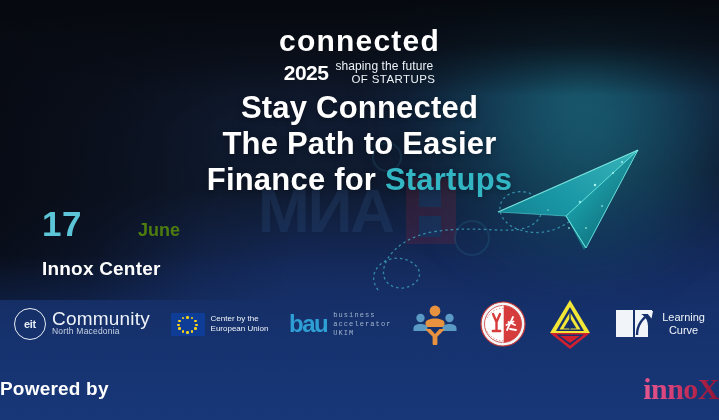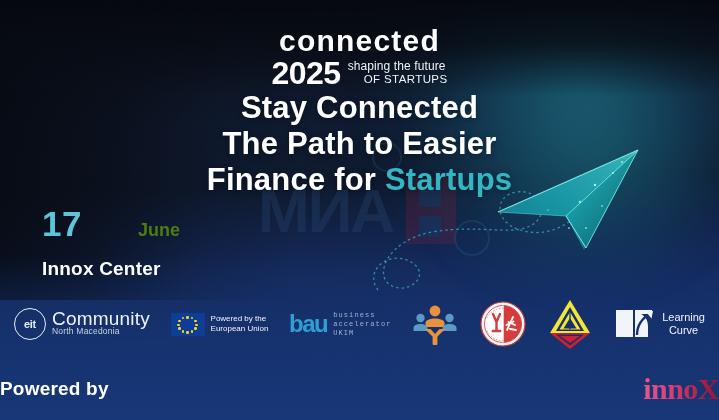--- a/index.html
+++ b/index.html
@@ -165,21 +165,21 @@
     line-height: 30px;
   }
   .hl-row {
     display: flex;
     justify-content: center;
     align-items: flex-end;
     gap: 7px;
     margin-top: 2px;
   }
   .hl-2025 {
-    font-size: 32px;
+    font-size: 21px;
     font-weight: bold;
     color: #ffffff;
     letter-spacing: -0.5px;
     line-height: 30px;
   }
   .hl-tag {
     text-align: left;
     padding-bottom: 2px;
   }
   .hl-tag .l1 {
@@ -460,21 +460,21 @@
         <span class="eu-star" style="left:23.6px;top:14.8px"></span>
         <span class="eu-star" style="left:20.2px;top:17.6px"></span>
         <span class="eu-star" style="left:15.7px;top:18.5px"></span>
         <span class="eu-star" style="left:11.2px;top:17.6px"></span>
         <span class="eu-star" style="left:7.8px;top:14.8px"></span>
         <span class="eu-star" style="left:6.5px;top:11.0px"></span>
         <span class="eu-star" style="left:7.8px;top:7.2px"></span>
         <span class="eu-star" style="left:11.2px;top:4.4px"></span>
       </div>
       <div class="eu-txt">
-        <div class="t1">Powered by the</div>
+        <div class="t1">Center by the</div>
         <div class="t2">European Union</div>
       </div>
     </div>
 
     <div class="logo-item">
       <div class="bau-mark">bau</div>
       <div class="bau-txt">
         <div>business</div>
         <div>accelerator</div>
         <div>UKIM</div>

